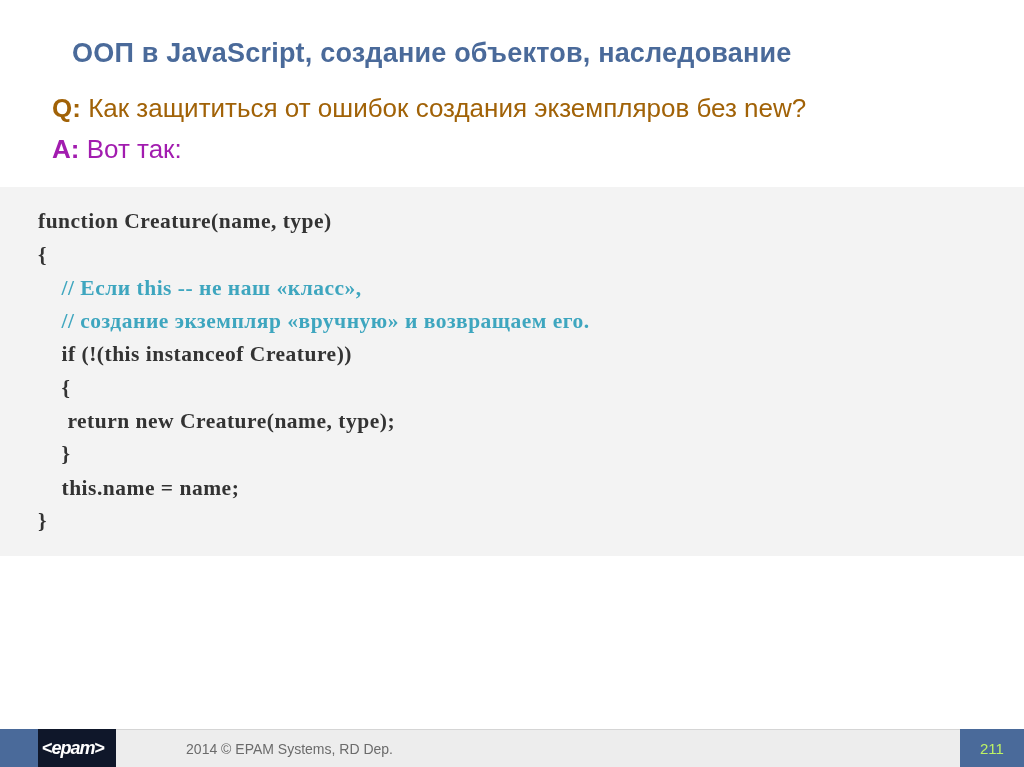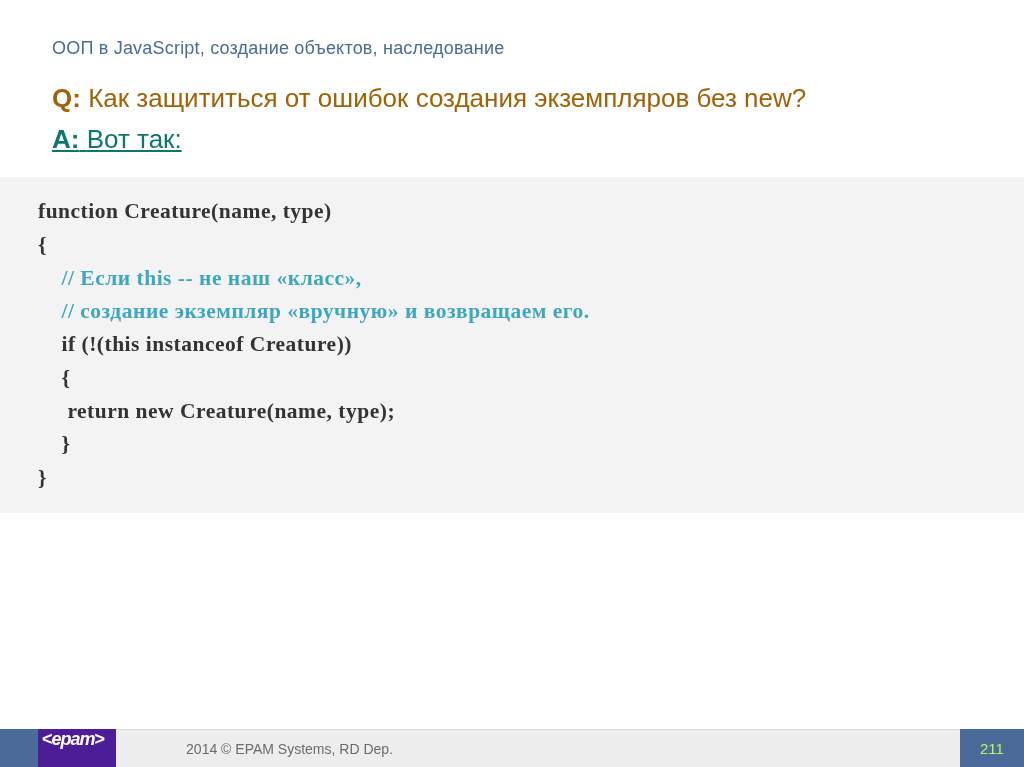--- a/index.html
+++ b/index.html
@@ -11,40 +11,39 @@
     position: relative;
     overflow: hidden;
   }
   .slide {
     width: 100%;
     height: 100%;
     display: flex;
     flex-direction: column;
   }
   .title {
-    padding: 38px 0 0 52px;
-    font-size: 18px;
-    font-weight: normal;
+    padding: 38px 0 0 72px;
+    font-size: 27px;
+    font-weight: bold;
     color: #4a6a9a;
     letter-spacing: 0.2px;
   }
   .content {
     padding: 22px 0 0 52px;
   }
   .qa-line {
     font-size: 26px;
     color: #a16207;
     line-height: 1.35;
     margin-bottom: 6px;
   }
   .qa-line2 {
     font-size: 26px;
-    color: #0f766e;
+    color: #a21caf;
     line-height: 1.35;
-    text-decoration: underline;
   }
   .qa-label { font-weight: bold; }
   .code-block {
     margin-top: 20px;
     background: #f3f3f3;
     padding: 18px 0 18px 38px;
     font-family: "Courier New", Courier, monospace;
     font-size: 21.5px;
     font-weight: bold;
     color: #333;
@@ -62,22 +61,23 @@
     width: 100%;
     height: 38px;
     display: flex;
     align-items: stretch;
   }
   .footer-left {
     width: 38px;
     background: #4a6a9a;
   }
   .footer-logo-wrap {
-    background: #4c1d95;
+    background: #0f172a;
     display: flex;
+    align-items: center;
     padding: 0 12px 0 4px;
   }
   .footer-logo {
     color: #fff;
     font-family: Arial, sans-serif;
     font-weight: bold;
     font-style: italic;
     font-size: 18px;
     letter-spacing: -1px;
   }
@@ -123,20 +123,21 @@
   <div class="code-block">
     <div class="line">function Creature(name, type)</div>
     <div class="line">{</div>
     <div class="line"><span>    </span><span class="comment">// Если this -- не наш «класс»,</span></div>
     <div class="line"><span>    </span><span class="comment">// создание экземпляр «вручную» и возвращаем его.</span></div>
     <div class="line">    if (!(this instanceof Creature))</div>
     <div class="line">    {</div>
     <div class="line">     return new Creature(name, type);</div>
     <div class="line">    }</div>
     <div class="line"></div>
+    <div class="line">    this.name = name;</div>
     <div class="line">}</div>
   </div>
 
   <div class="footer">
     <div class="footer-left"></div>
     <div class="footer-logo-wrap">
       <span class="footer-logo">
         <span class="footer-logo-brackets">&lt;</span><span>epam</span><span class="footer-logo-brackets">&gt;</span>
       </span>
     </div>

